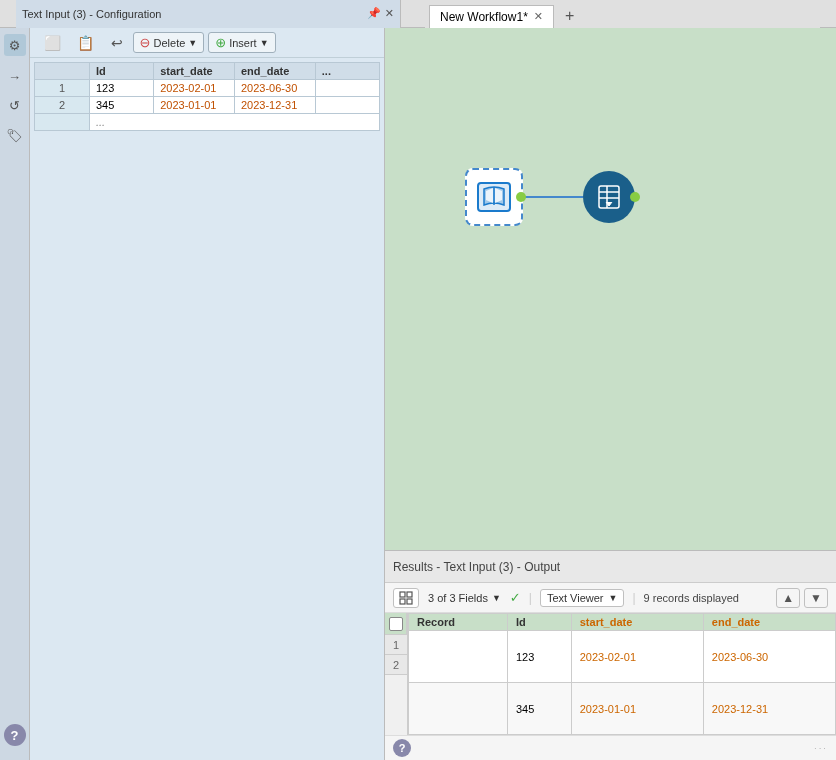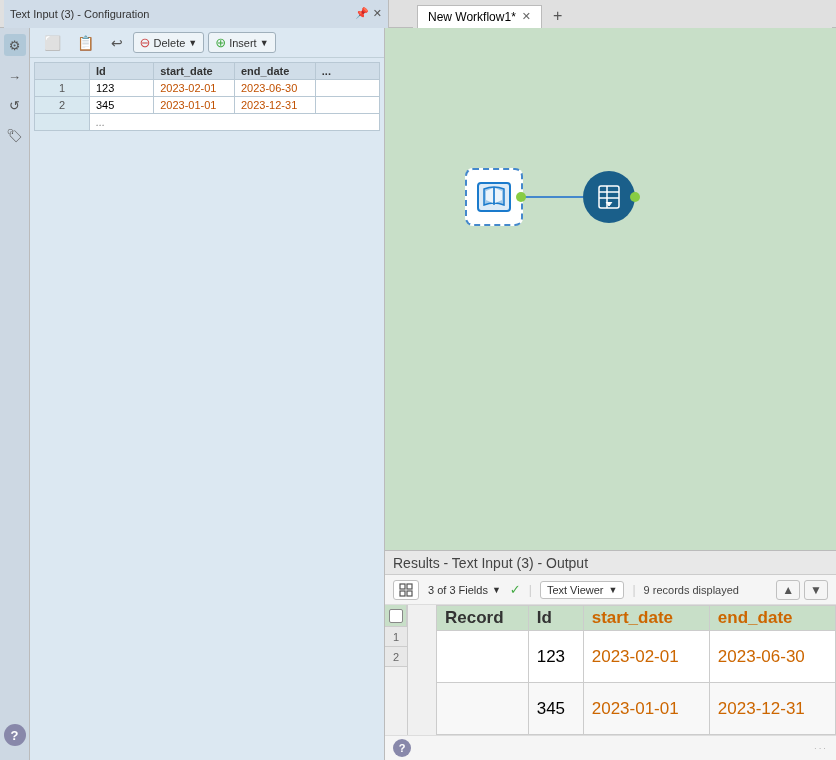--- a/index.html
+++ b/index.html
@@ -146,23 +146,23 @@
       border-top: 1px solid #bbb;
       display: flex;
       flex-direction: column;
     }
     .results-header {
       display: flex;
       align-items: center;
       padding: 4px 8px;
       background: #e8e8e8;
       border-bottom: 1px solid #ccc;
-      font-size: 14px;
+      font-size: 12px;
       color: #444;
-      height: 24px;
+      height: 32px;
     }
     .results-toolbar {
       display: flex;
       align-items: center;
       padding: 3px 8px;
       background: #f5f5f5;
       border-bottom: 1px solid #ddd;
       gap: 4px;
       height: 30px;
     }
@@ -196,23 +196,22 @@
       background: none;
       border: 1px solid #c0c0c0;
       cursor: pointer;
       padding: 2px 5px;
       border-radius: 3px;
       font-size: 12px;
       color: #555;
     }
     .results-table {
       border-collapse: collapse;
-      font-size: 17px;
+      font-size: 11px;
       width: 100%;
-      margin-left: 28px;
     }
     .results-table th, .results-table td {
       border: 1px solid #ccc;
       padding: 2px 8px;
       text-align: left;
     }
     .results-table th {
       background: #c8dfc8;
       font-weight: 600;
       color: #333;
@@ -247,21 +246,21 @@
     }
 
     .results-table-container {
       flex: 1;
       overflow: auto;
     }
   </style>
 </head>
 <body>
 
-<div style="display:flex; align-items:center; background:#e0e0e0; border-bottom:1px solid #bbb; height:28px; padding:0 4px;">
+<div style="display:flex; align-items:center; background:#e0e0e0; border-bottom:1px solid #bbb; height:28px; padding:0 16px;">
 
   <div style="width:385px; display:flex; align-items:center; height:28px; background:#d0dce8; border-right:1px solid #bbb; padding: 0 6px; font-size:11px; color:#333; flex-shrink:0;">
     <span style="flex:1;">Text Input (3) - Configuration</span>
     <span style="margin-right:4px; cursor:pointer; color:#555;">📌</span>
     <span style="cursor:pointer; color:#555;">✕</span>
   </div>
 
   <div style="display:flex; align-items:flex-end; height:28px; padding:0 4px; background:#e0e0e0; flex:1;margin-left:24px;">
     <div style="display:flex; align-items:center; padding:4px 10px; background:#fff; border:1px solid #bbb; border-bottom:1px solid #fff; font-size:12px; cursor:pointer; height:24px; margin-right:2px; position:relative; top:1px;">
       <span>New Workflow1*</span>

